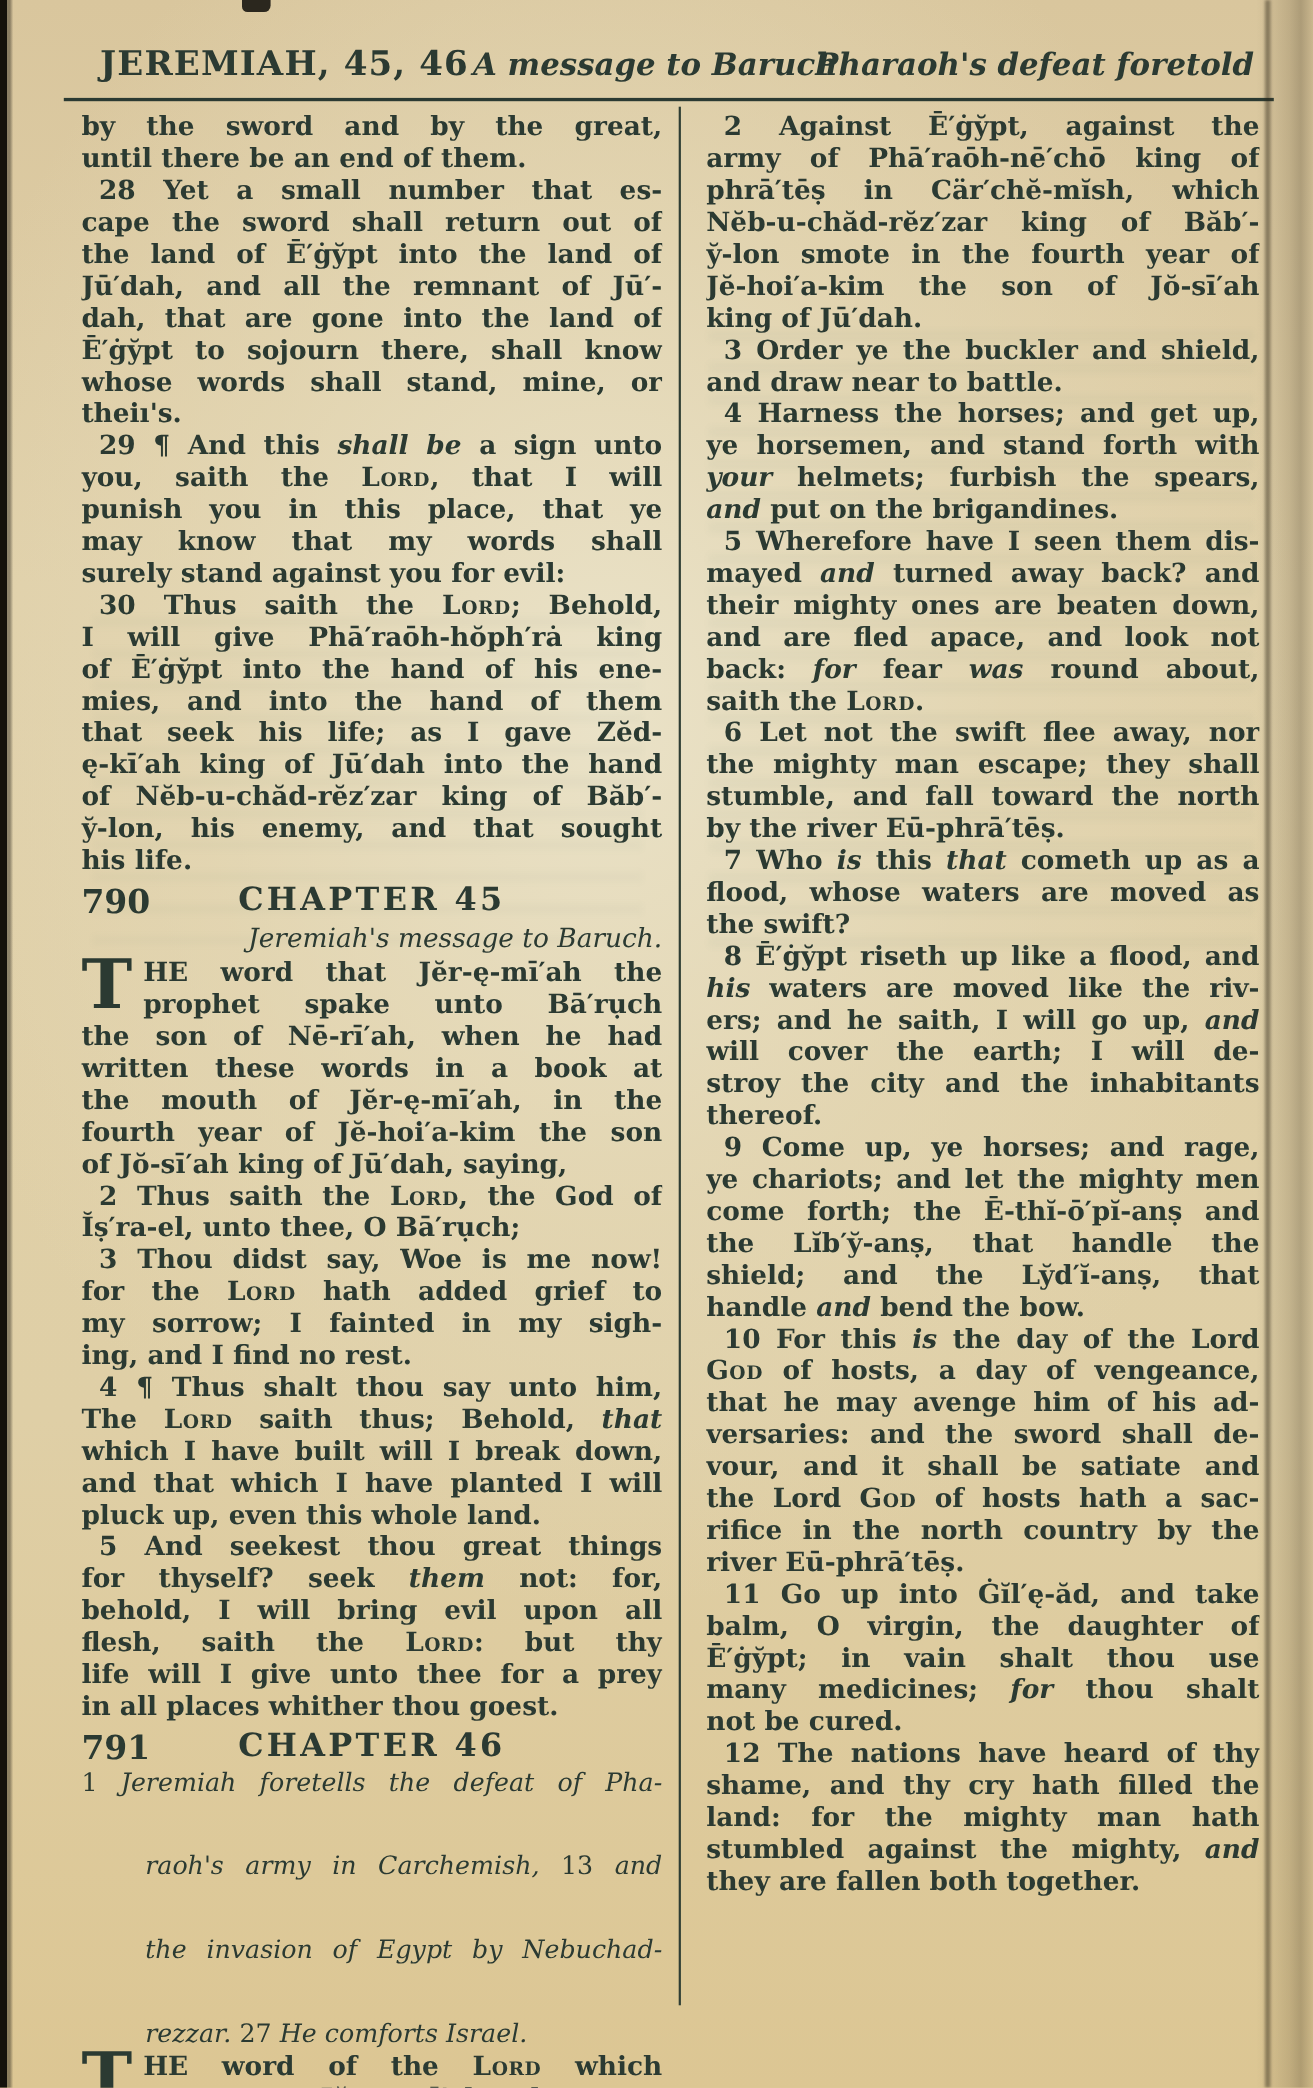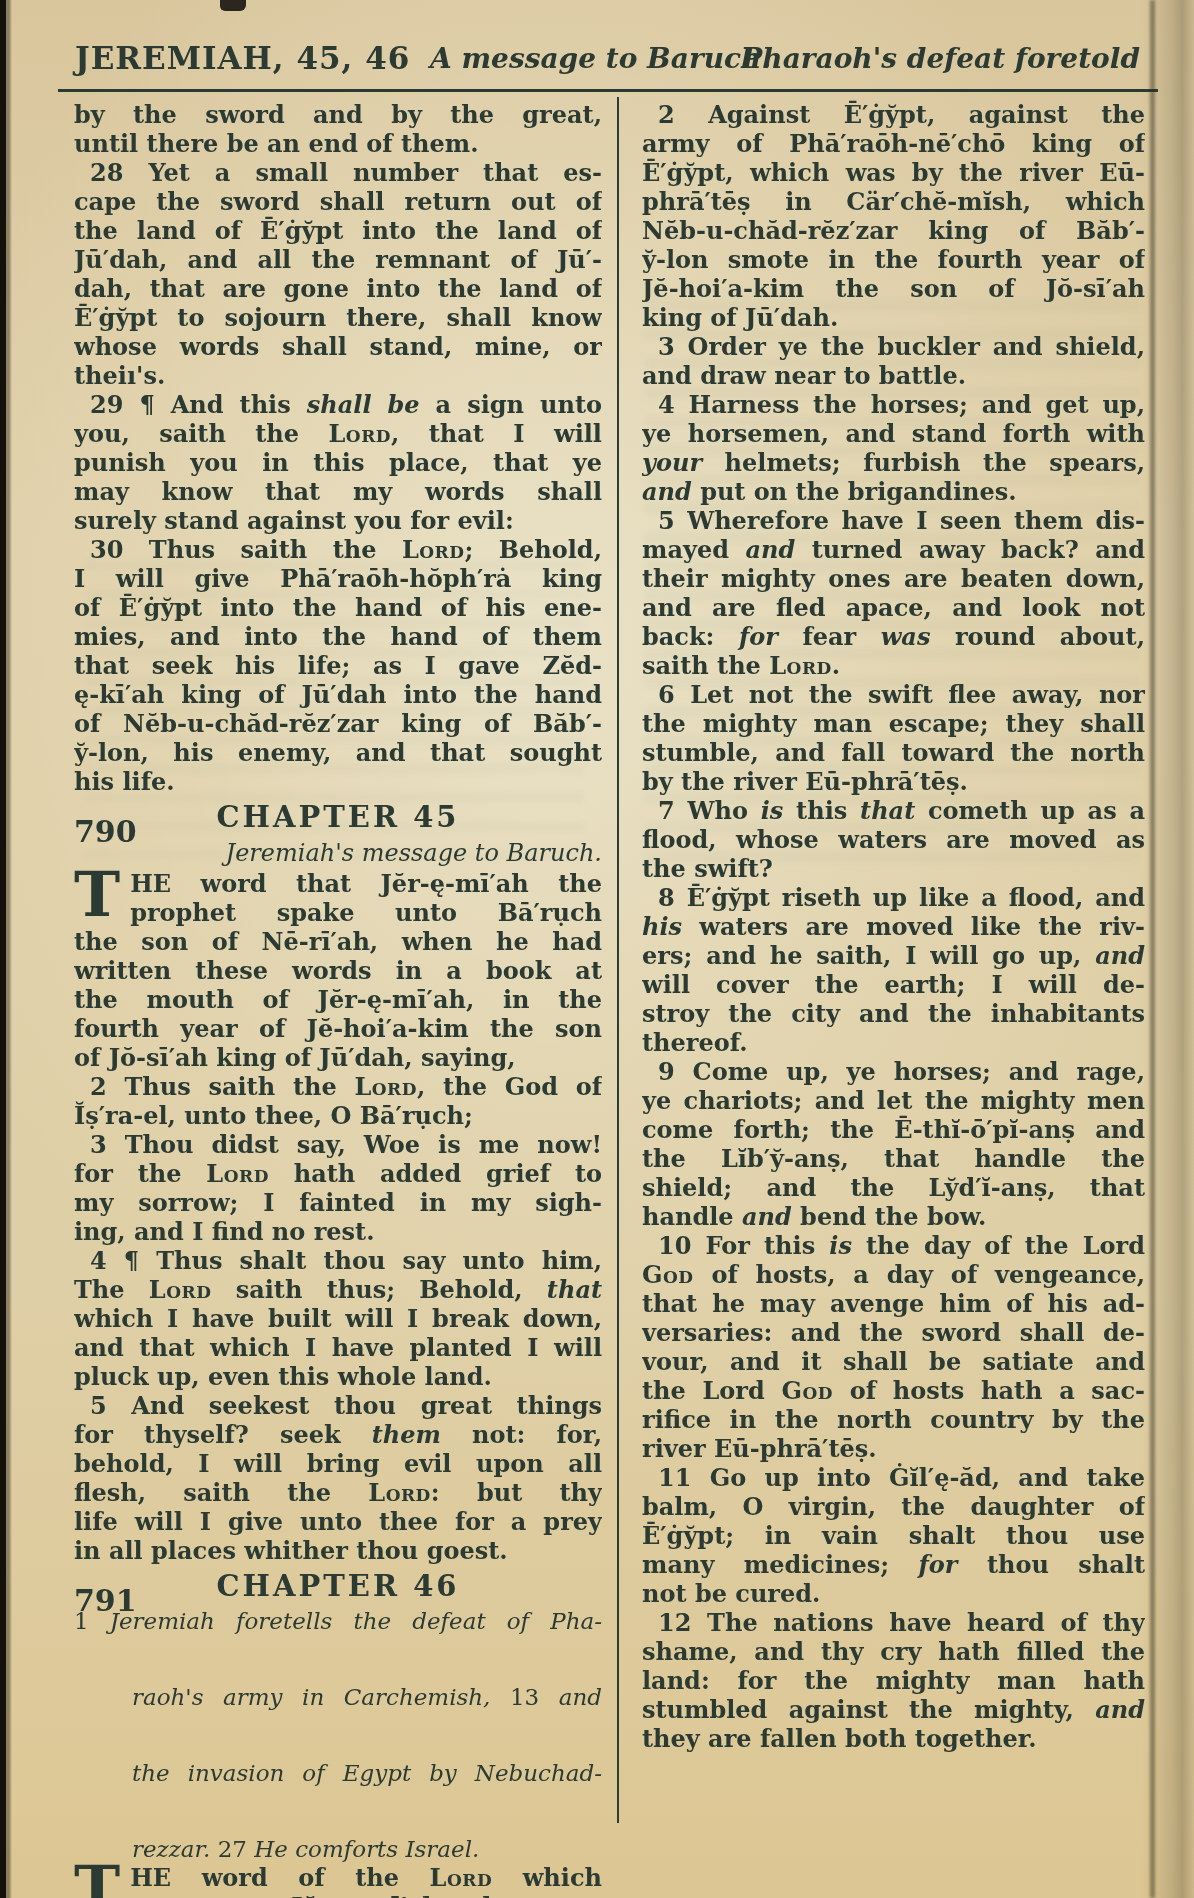--- a/index.html
+++ b/index.html
@@ -20,37 +20,37 @@
   .right-edge{position:absolute;right:0;top:0;width:52px;height:100%;
     background:linear-gradient(to right, rgba(97,82,52,0) 0%, rgba(97,82,52,0.10) 30%, rgba(97,82,52,0.22) 58%, rgba(70,58,34,0.30) 78%, rgba(140,120,80,0.18) 100%);}
   .edge-line{position:absolute;left:1150px;top:0;width:5px;height:100%;background:rgba(45,38,22,0.45);filter:blur(1.5px);}
   .ghost{position:absolute;filter:blur(3px);pointer-events:none;
     background:repeating-linear-gradient(180deg, rgba(80,118,100,0.55) 0 11px, rgba(80,118,100,0) 11px 29px);}
   #ghost1{left:644px;top:300px;width:496px;height:580px;opacity:.07;}
   #ghost2{left:84px;top:560px;width:500px;height:300px;opacity:.06;}
 
   
   .runhead{position:absolute;top:40px;left:0;width:100%;height:42px;}
-  .bookref{position:absolute;left:75px;top:0;font-size:31px;font-weight:700;letter-spacing:1px;}
+  .bookref{position:absolute;left:91px;top:0;font-size:31px;font-weight:700;letter-spacing:1px;}
   .rh-left{position:absolute;left:430px;top:2px;font-size:28px;font-weight:700;font-style:italic;}
   .rh-right{position:absolute;right:54px;top:2px;font-size:28px;font-weight:700;font-style:italic;}
   .head-rule{position:absolute;top:89px;left:58px;width:1100px;height:3px;background:#2b3a32;}
   .col-divider{position:absolute;left:617px;top:97px;width:2px;height:1726px;background:#2e3d34;}
 
   
   .col{position:absolute;top:100px;font-size:24px;font-weight:700;}
   .col.leftcol{left:74px;width:528px;}
   .col.rightcol{left:642px;width:503px;}
   .ln{height:29px;line-height:29px;text-align:justify;text-align-last:justify;overflow:hidden;}
   .ln.end{text-align-last:left;}
   .ln.ind{text-indent:16px;}
   .para{position:relative;}
   .drop{float:left;font-size:62px;line-height:50px;height:54px;margin:1px 10px 2px 0;font-weight:700;}
   .chapter{position:relative;height:42px;line-height:42px;}
-  .chapter .mnum{position:absolute;left:0;top:15px;font-size:30px;font-weight:700;}
+  .chapter .mnum{position:absolute;left:0;top:4px;font-size:30px;font-weight:700;}
   .chapter .ctitle{display:block;text-align:center;font-size:29px;font-weight:700;letter-spacing:3px;}
   .center-it{height:31px;line-height:31px;text-align:right;font-style:italic;font-weight:400;font-size:24px;}
   .summary{font-style:italic;font-weight:400;font-size:23px;}
   .summary .ln{height:28px;line-height:28px;}
   .summary .ln.hang{padding-left:58px;margin-top:48px;}
   .up{font-style:normal;}
   .sc{font-variant:small-caps;letter-spacing:0.5px;}
   .it{font-style:italic;}
 
   .footer{position:absolute;top:1935px;left:0;width:1170px;text-align:right;font-size:30px;font-weight:700;letter-spacing:2px;}
@@ -157,21 +157,20 @@
         <span class="drop">T</span>
         <div class="ln">HE word of the <span class="sc">Lord</span> which</div>
         <div class="ln">came to Jĕr-ę-mī′ah the pro-</div>
         <div class="ln end">phet against the Ġĕn′tīleṣ;</div>
       </div>
     </div>
   <div class="col rightcol" id="col-right">
       <div class="para">
         <div class="ln ind">2 Against Ē′ġy̆pt, against the</div>
         <div class="ln">army of Phā′raōh-nē′chō king of</div>
-        <div class="ln">Ē′ġy̆pt, which was by the river Eū-</div>
         <div class="ln">phrā′tēṣ in Cär′chĕ-mĭsh, which</div>
         <div class="ln">Nĕb-u-chăd-rĕz′zar king of Băb′-</div>
         <div class="ln">y̆-lon smote in the fourth year of</div>
         <div class="ln">Jĕ-hoi′a-kim the son of Jŏ-sī′ah</div>
         <div class="ln end">king of Jū′dah.</div>
       </div>
       <div class="para">
         <div class="ln ind">3 Order ye the buckler and shield,</div>
         <div class="ln end">and draw near to battle.</div>
       </div>

